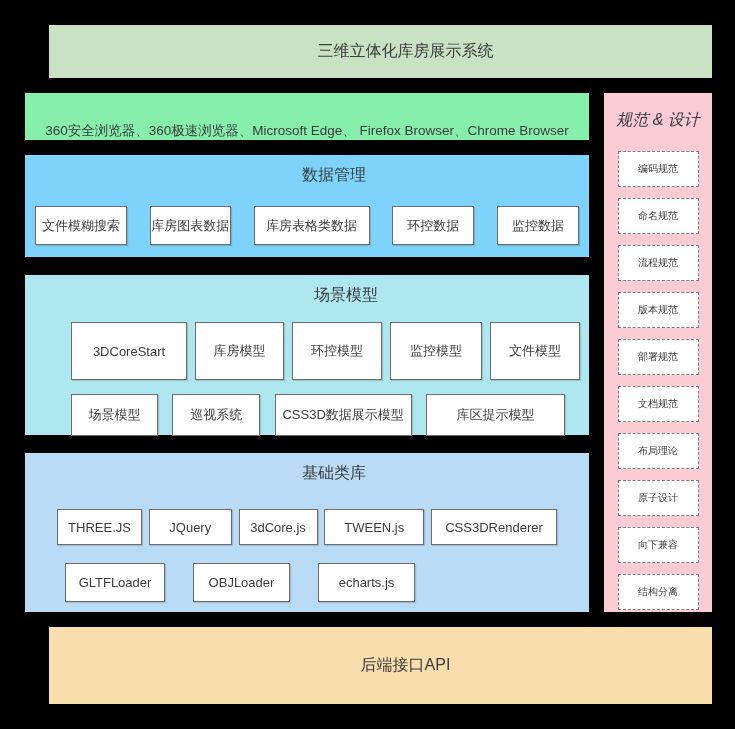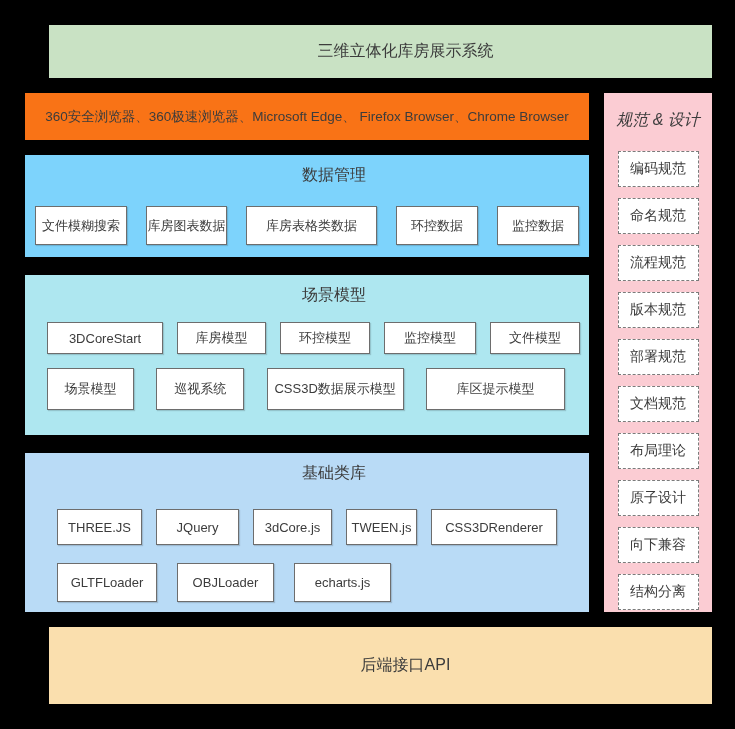--- a/index.html
+++ b/index.html
@@ -22,41 +22,41 @@
     margin-left: 24px;
   }
   .banner-green  { height: 53px; margin-bottom: 15px; background: #c9e2c4; }
   .banner-orange { height: 77px; background: #fadfae; }
   .shift { position: relative; left: 25px; }
 
   .mid { display: flex; height: 519px; margin-bottom: 15px; }
   .left-col { width: 564px; margin-right: 15px; display: flex; flex-direction: column; }
 
   .browsers {
-    height: 47px; margin-bottom: 15px; background: #f97316;
-    display: flex; align-items: center; justify-content: center;
+    height: 47px; margin-bottom: 15px; background: #86efac;
+    display: flex; align-items: flex-end; justify-content: center;
     font-size: 13.5px; white-space: pre;
   }
 
   .sect { box-sizing: border-box; }
   .sect-data  { height: 102px; margin-bottom: 18px; background: #7dd3fc; }
-  .sect-scene { height: 160px; margin-bottom: 18px; background: #aee7f0; }
+  .sect-scene { height: 160px; margin-bottom: 18px; background: #aee7f0; padding-left: 24px; }
   .sect-base  { height: 159px; background: #b9dbf6; }
   .sect-title {
     padding-top: 10px; height: 20px; line-height: 20px;
     text-align: center; font-size: 16px;
   }
   .sect-title span { position: relative; left: 27px; }
 
   .row { display: flex; justify-content: space-between; align-items: stretch; }
   .row-data   { margin-top: 21px; height: 39px; padding: 0 10px; }
-  .row-scene1 { margin-top: 17px; height: 32px; padding-left: 22px; padding-right: 9px; border-radius: 17px; }
+  .row-scene1 { margin-top: 17px; height: 58px; padding-left: 22px; padding-right: 9px; border-radius: 17px; }
   .row-scene2 { margin-top: 14px; height: 42px; padding-left: 22px; padding-right: 24px; }
   .row-base1  { margin-top: 26px; height: 36px; padding-left: 32px; padding-right: 32px; }
-  .row-base2  { margin-top: 18px; height: 39px; padding-left: 32px; justify-content: flex-start; gap: 20px; }
+  .row-base2  { margin-top: 18px; height: 39px; padding-left: 40px; justify-content: flex-start; gap: 28px; }
 
   .node {
     box-sizing: border-box;
     background: #fff;
     border: 1px solid #6d6d6d;
     box-shadow: 1px 1px 1px rgba(0,0,0,0.15);
     display: flex; align-items: center; justify-content: center;
     font-size: 13px; color: #3c3c3c;
     white-space: nowrap;
   }
@@ -66,21 +66,21 @@
     box-sizing: border-box; padding-top: 16px;
   }
   .spec-title { text-align: center; font-size: 16px; height: 22px; line-height: 22px; font-style: italic; }
   .spec-item {
     box-sizing: border-box;
     width: 81px; height: 36px;
     margin: 11px auto 0;
     background: #fff;
     border: 1px dashed #7b7b7b;
     display: flex; align-items: center; justify-content: center;
-    font-size: 14px; color: #3c3c3c;
+    font-size: 10px; color: #3c3c3c;
   }
   .spec-item.first { margin-top: 20px; }
 </style>
 </head>
 <body>
 
 <div class="frame">
 
   <div class="banner banner-green">
     <span class="shift">三维立体化库房展示系统</span>
@@ -94,21 +94,21 @@
         <span>360安全浏览器、360极速浏览器、Microsoft Edge、 Firefox Browser、Chrome Browser</span>
       </div>
 
       <div class="sect sect-data">
         <div class="sect-title">
           <span>数据管理</span>
         </div>
         <div class="row row-data">
           <div class="node" style="width:92px">文件模糊搜索</div>
           <div class="node" style="width:81px">库房图表数据</div>
-          <div class="node" style="width:131px">库房表格类数据</div>
+          <div class="node" style="width:116px">库房表格类数据</div>
           <div class="node" style="width:82px">环控数据</div>
           <div class="node" style="width:82px">监控数据</div>
         </div>
       </div>
 
       <div class="sect sect-scene">
         <div class="sect-title">
           <span>场景模型</span>
         </div>
         <div class="row row-scene1">
@@ -127,21 +127,21 @@
       </div>
 
       <div class="sect sect-base">
         <div class="sect-title">
           <span>基础类库</span>
         </div>
         <div class="row row-base1">
           <div class="node" style="width:85px">THREE.JS</div>
           <div class="node" style="width:83px">JQuery</div>
           <div class="node" style="width:79px">3dCore.js</div>
-          <div class="node" style="width:71px">TWEEN.js</div>
+          <div class="node" style="width:100px">TWEEN.js</div>
           <div class="node" style="width:126px">CSS3DRenderer</div>
         </div>
         <div class="row row-base2">
           <div class="node" style="width:100px">GLTFLoader</div>
           <div class="node" style="width:97px">OBJLoader</div>
           <div class="node" style="width:97px">echarts.js</div>
         </div>
       </div>
 
     </div>

